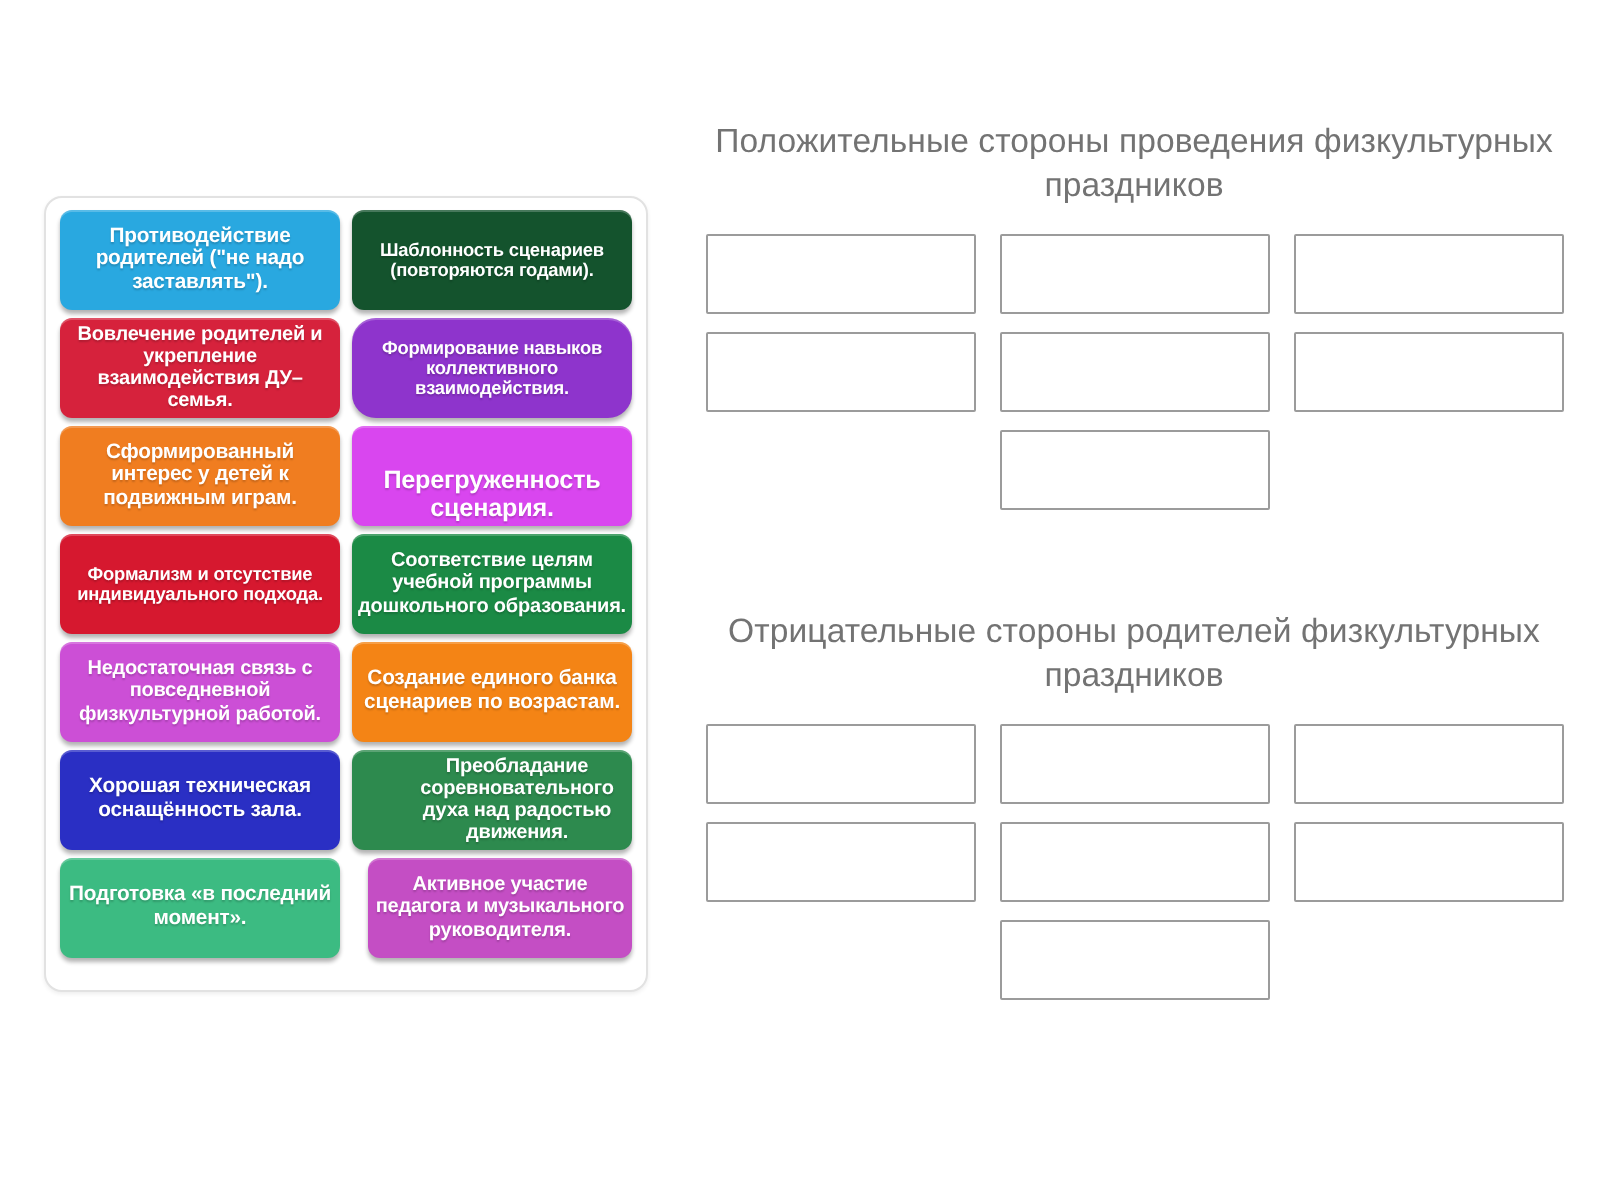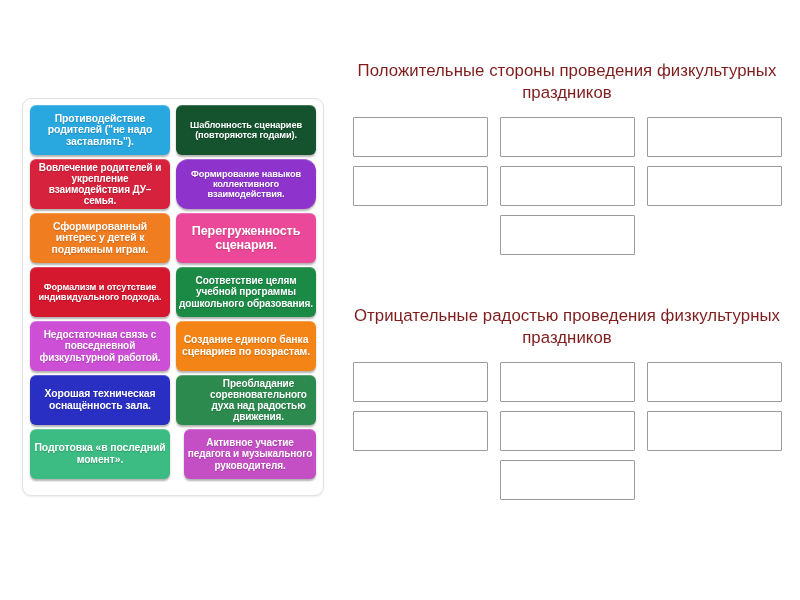--- a/index.html
+++ b/index.html
@@ -71,21 +71,21 @@
   .fs-md span { font-size: 10.4px; }
   .fs-lg span { font-size: 12.6px; }
 
   
   .group { position: absolute; left: 344px; width: 446px; }
   #group-positive { top: 60px; }
   #group-negative { top: 305px; }
 
   .group-title {
     font-size: 16.8px;
-    color: #7f1d1d;
+    color: #737373;
     text-align: center;
     line-height: 1.3;
     margin: 0 0 13px 0;
     font-weight: normal;
     letter-spacing: 0.05px;
   }
 
   .slots {
     display: flex;
     flex-wrap: wrap;
@@ -117,21 +117,21 @@
         </div>
         <div class="card fs-xs" style="background: rgb(214, 34, 60);">
           <span>Вовлечение родителей и укрепление взаимодействия ДУ–семья.</span>
         </div>
         <div class="card fs-sm" style="background: rgb(142, 52, 204); border-radius: 12px;">
           <span>Формирование навыков коллективного взаимодействия.</span>
         </div>
         <div class="card fs-md" style="background: rgb(240, 125, 32);">
           <span>Сформированный интерес у детей к подвижным играм.</span>
         </div>
-        <div class="card fs-lg" style="background: #ec4899;">
+        <div class="card fs-lg" style="background: #d946ef; align-items: flex-end;">
           <span>Перегруженность сценария.</span>
         </div>
         <div class="card fs-sm" style="background: rgb(214, 24, 47);">
           <span>Формализм и отсутствие индивидуального подхода.</span>
         </div>
         <div class="card fs-xs" style="background: rgb(27, 138, 69);">
           <span>Соответствие целям учебной программы дошкольного образования.</span>
         </div>
         <div class="card fs-xs" style="background: rgb(204, 79, 214);">
           <span>Недостаточная связь с повседневной физкультурной работой.</span>
@@ -161,21 +161,21 @@
         <div class="slot"></div>
         <div class="slot"></div>
         <div class="slot"></div>
         <div class="slot"></div>
         <div class="slot"></div>
         <div class="slot"></div>
       </div>
   </div>
 
   <div class="group" id="group-negative">
-    <h2 class="group-title">Отрицательные радостью проведения физкультурных праздников</h2>
+    <h2 class="group-title">Отрицательные стороны родителей физкультурных праздников</h2>
     <div class="slots" id="slots-negative">
         <div class="slot"></div>
         <div class="slot"></div>
         <div class="slot"></div>
         <div class="slot"></div>
         <div class="slot"></div>
         <div class="slot"></div>
         <div class="slot"></div>
       </div>
   </div>

